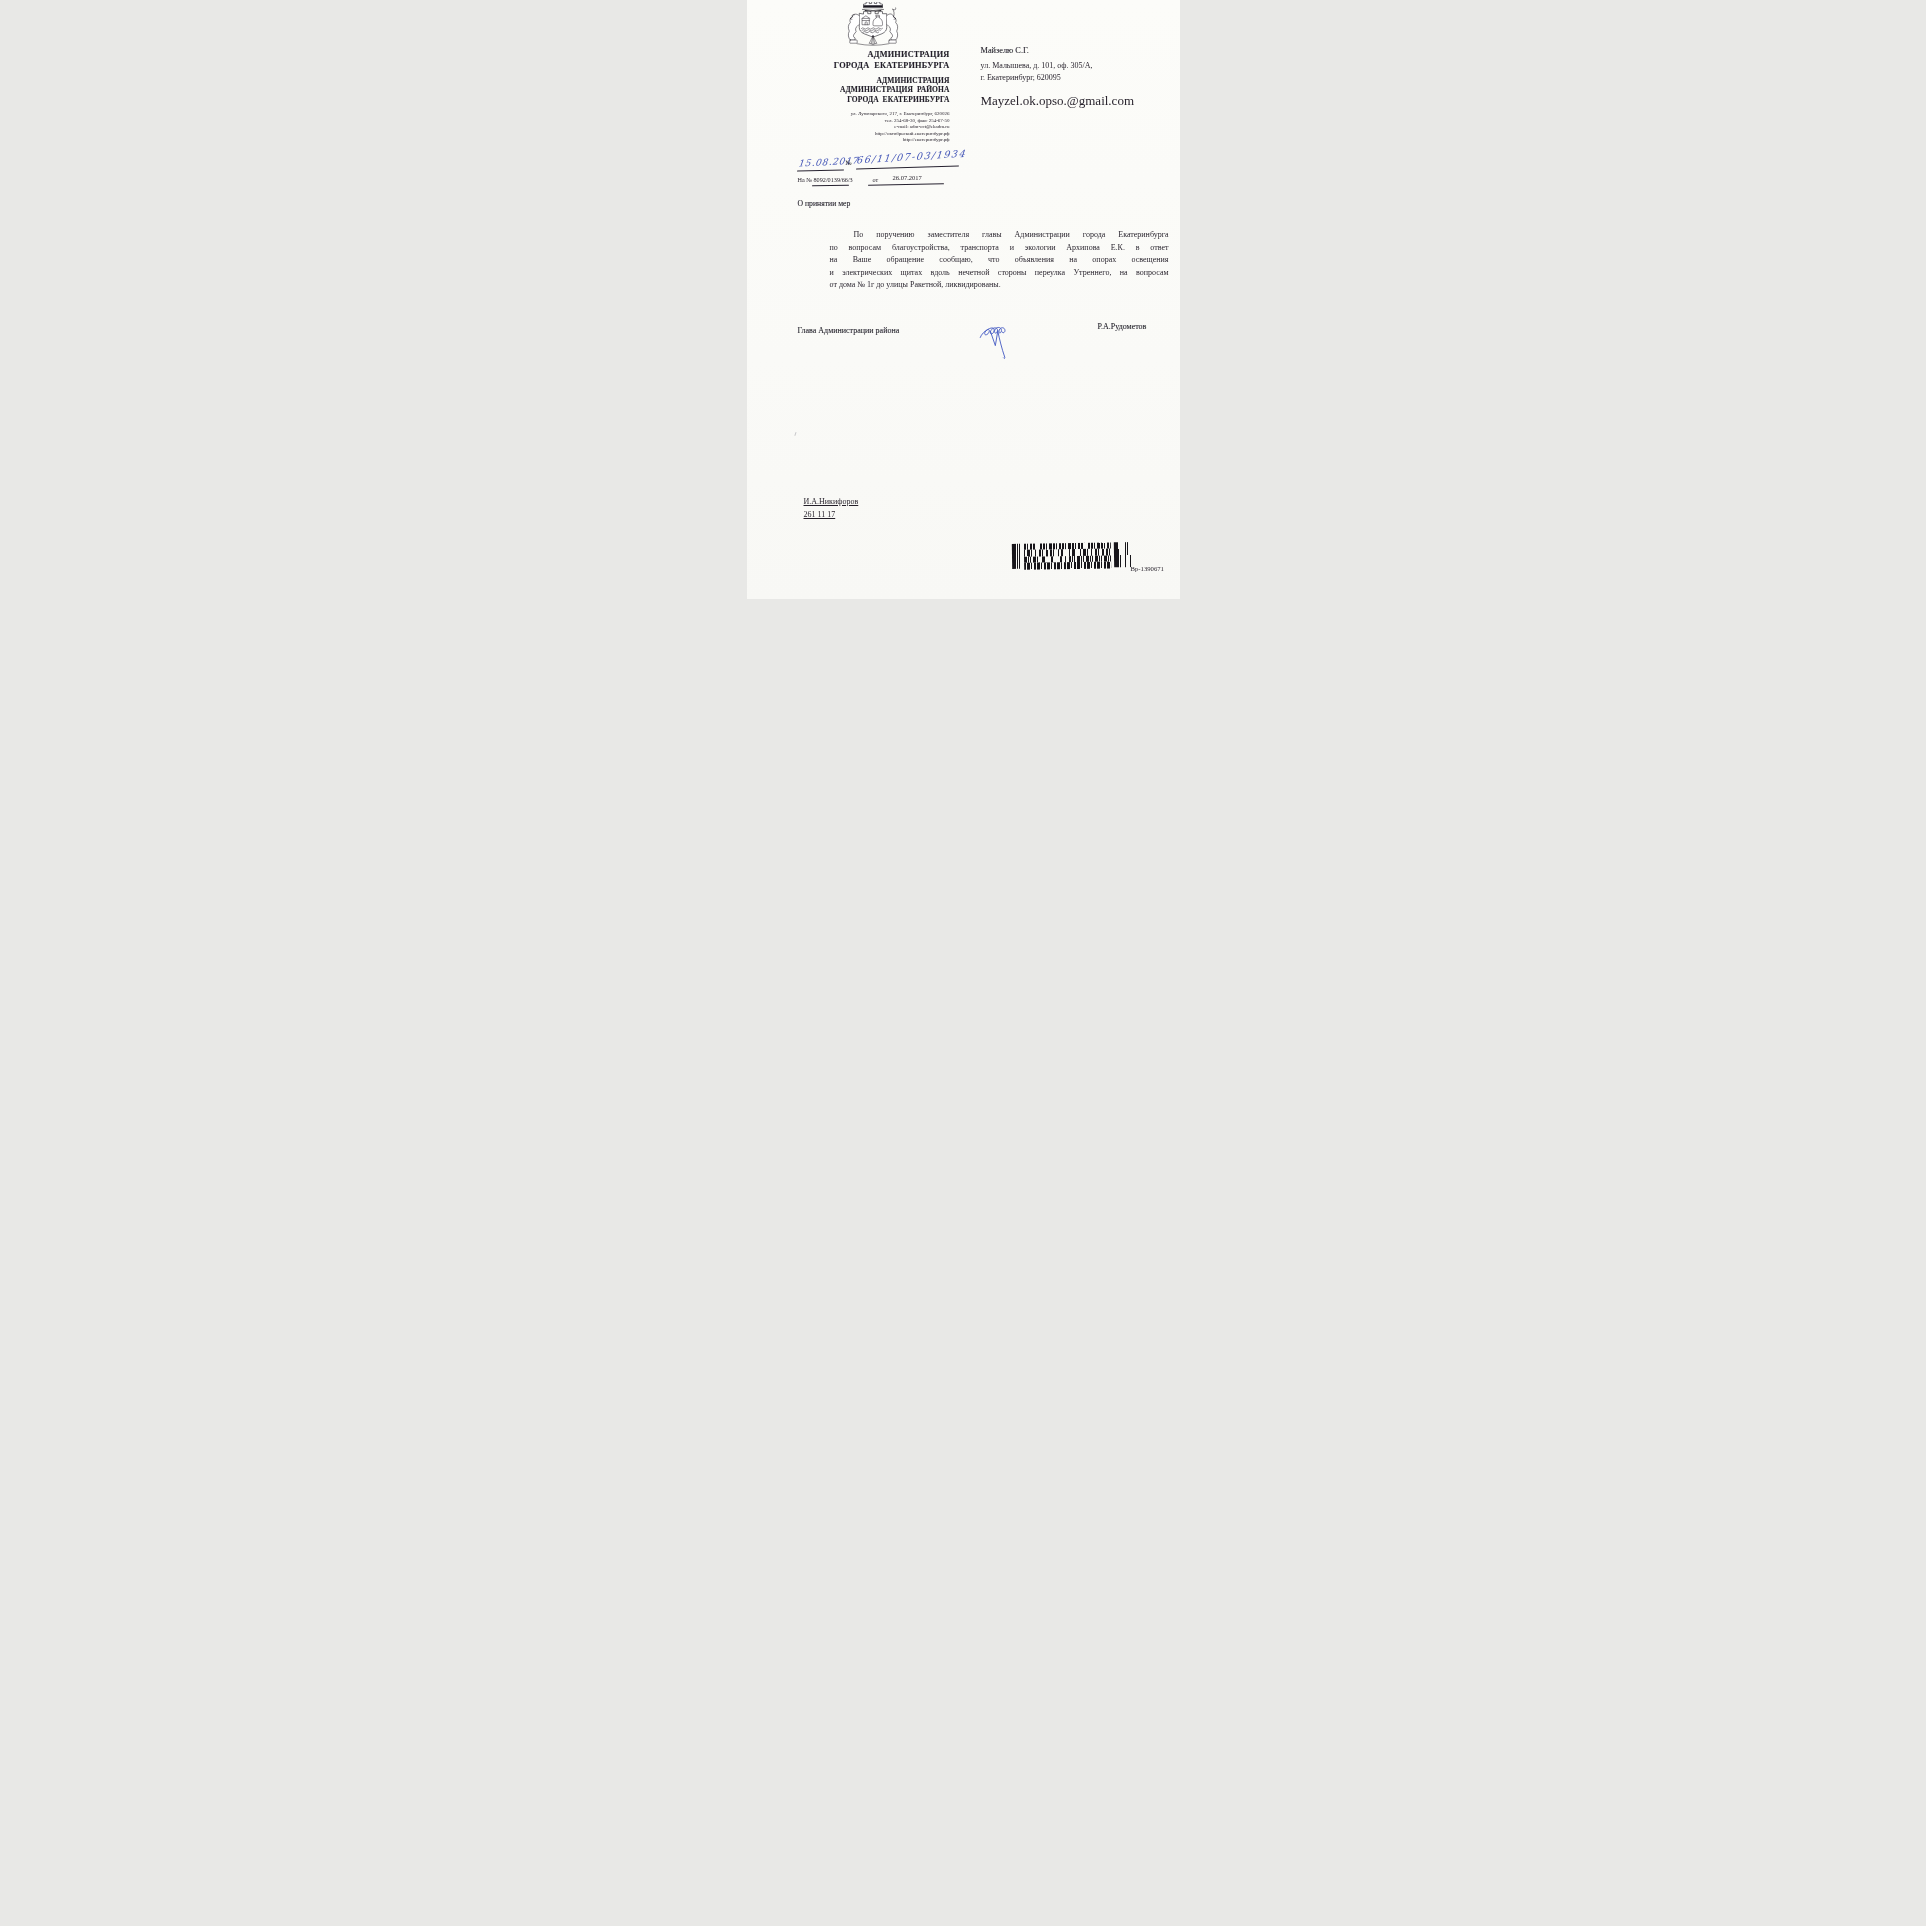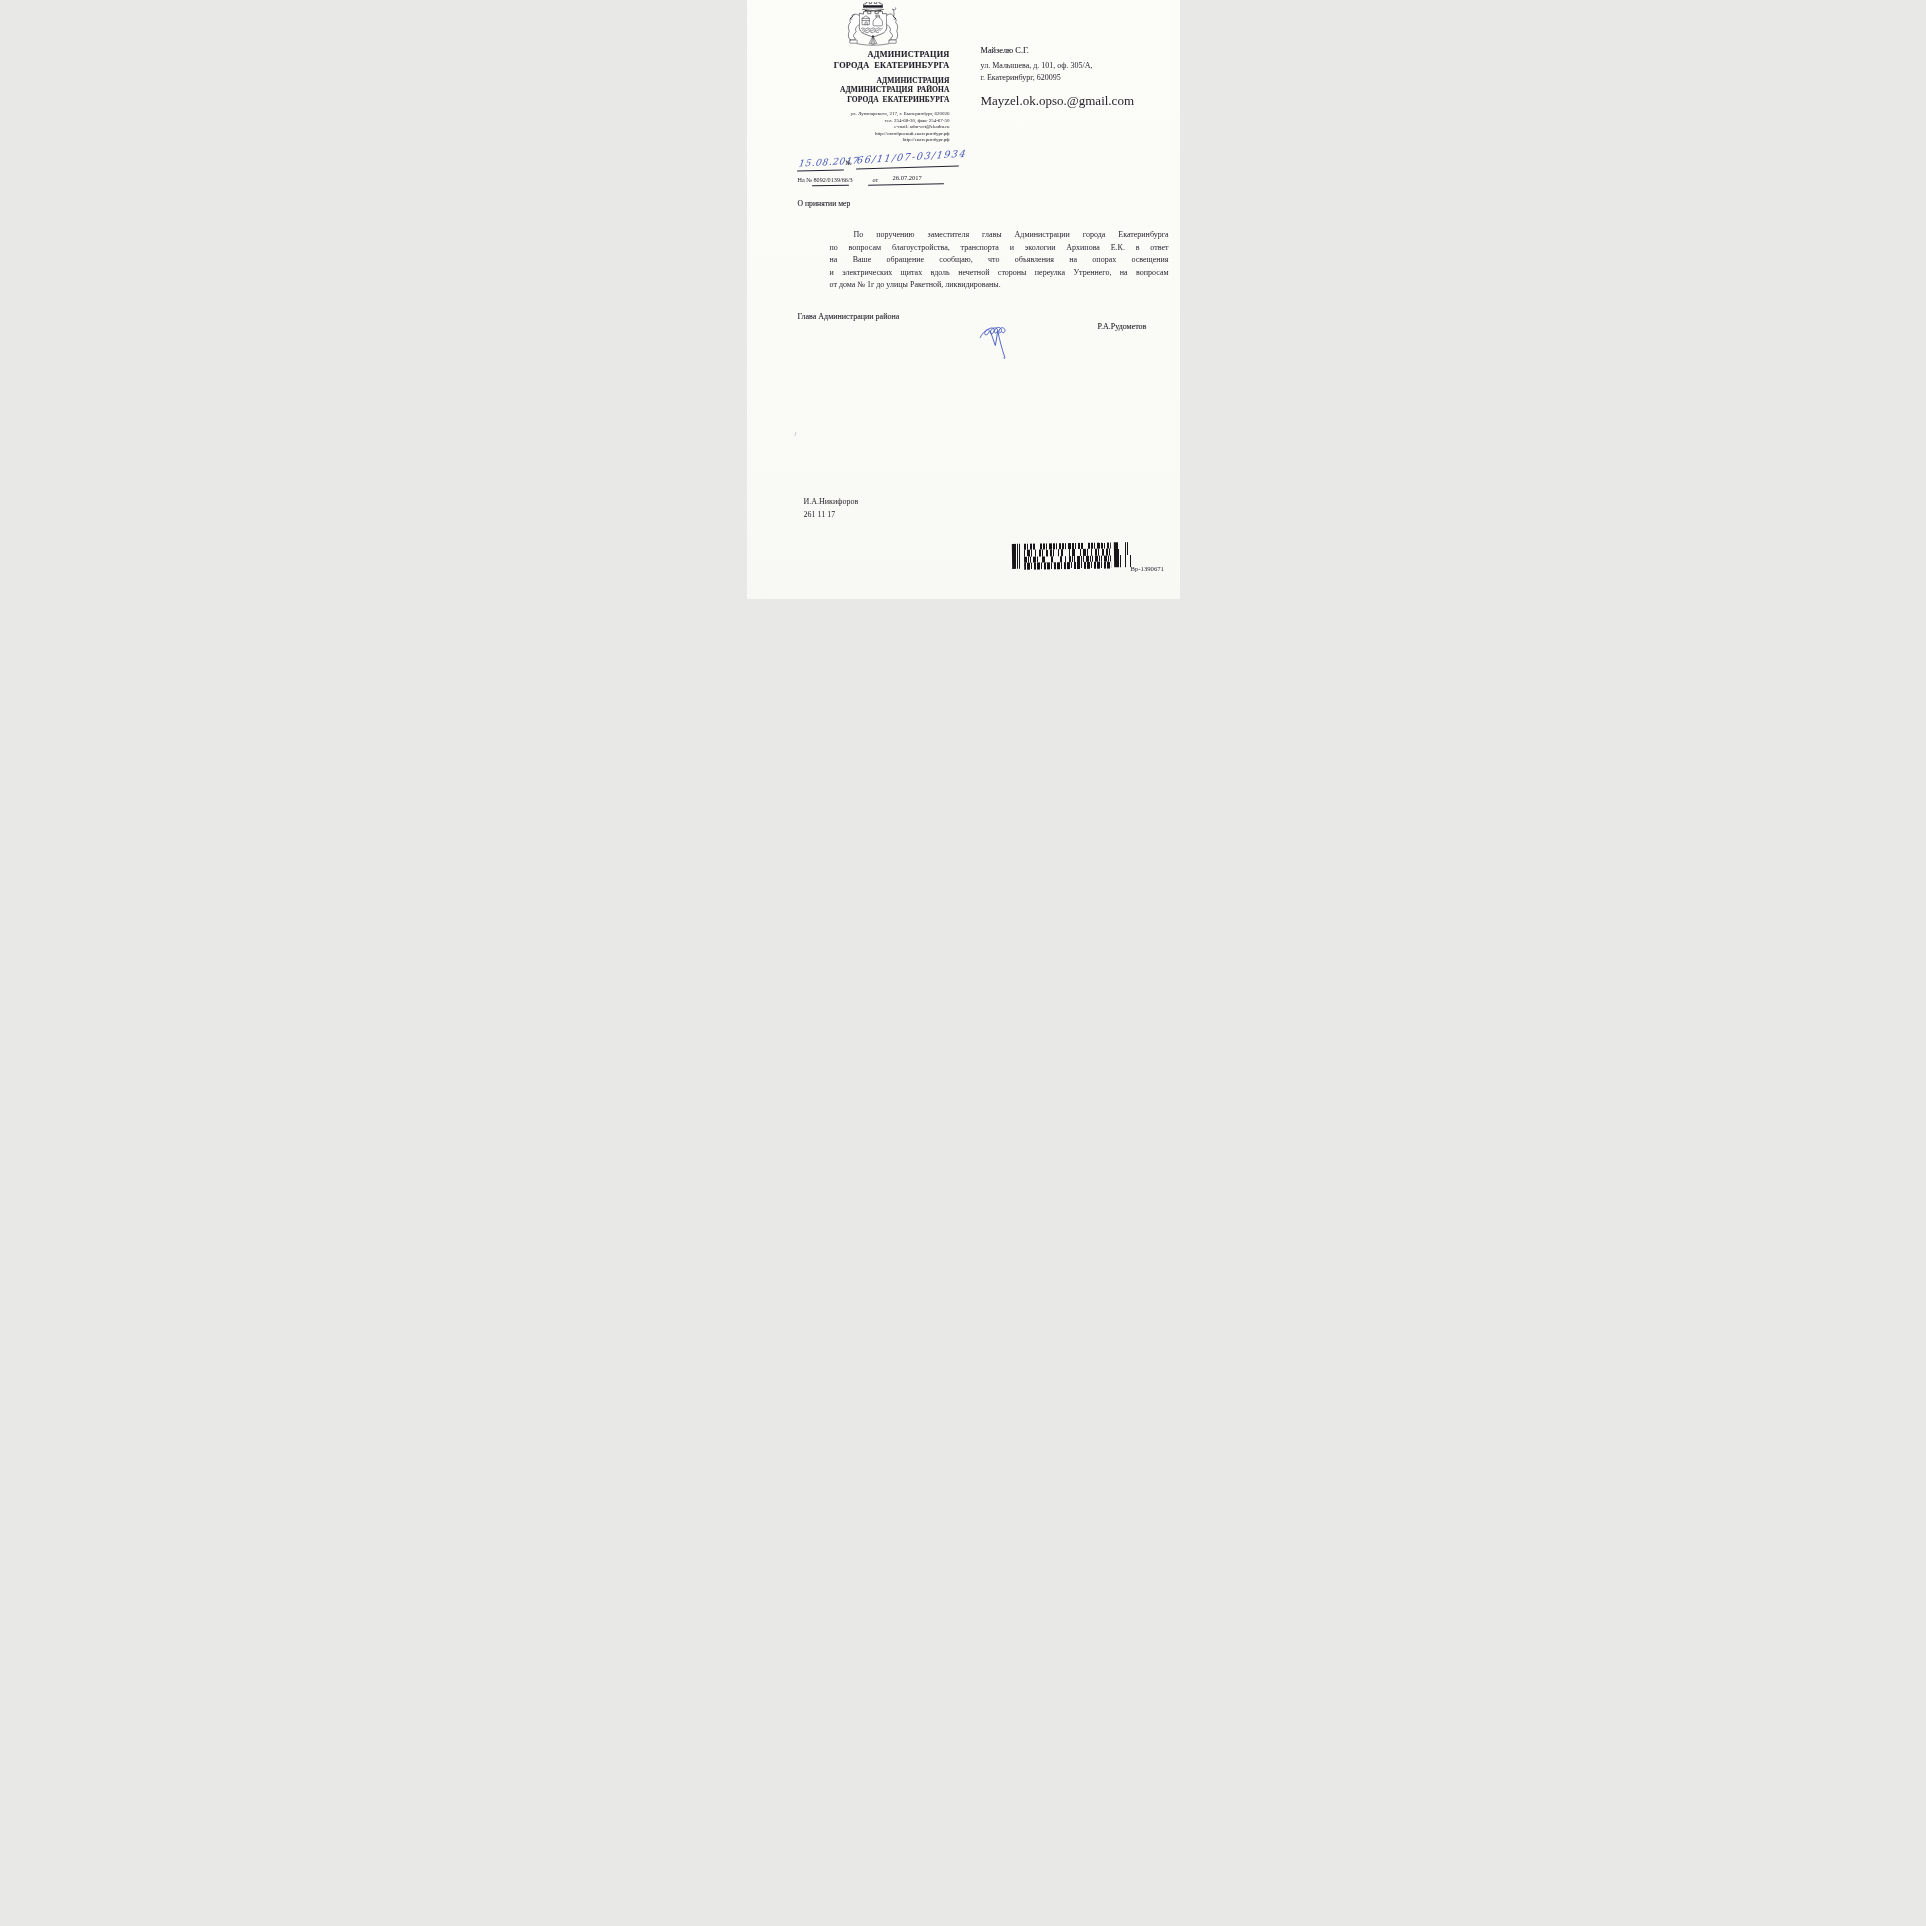--- a/index.html
+++ b/index.html
@@ -38,25 +38,25 @@
   .in-num{left:67px;top:176px;}
   .from-label{left:126px;top:176px;}
   .in-date{left:146px;top:174px;font-size:6.5px;}
   
   .subject{left:51px;top:199px;font-size:7.7px;}
   .body-block{left:51px;top:229px;width:371px;font-size:8px;line-height:12.6px;}
   .bline{text-align:justify;text-align-last:justify;margin-left:32px;}
   .bline.first{padding-left:24px;}
   .bline.last{text-align-last:left;}
   
-  .sig-pos{left:51px;top:312px;font-size:8px;}
+  .sig-pos{left:51px;top:326px;font-size:8px;}
   .sig-name{left:351px;top:322px;font-size:8px;}
   .sig-svg{left:232px;top:317px;}
   
-  .executor{left:57px;top:496px;font-size:8px;line-height:12.7px;}
+  .executor{left:57px;top:496px;font-size:8px;line-height:12.7px;text-decoration:underline;}
   
   .barcode{left:265px;top:543px;width:119px;height:25.4px;transform:rotate(-0.9deg);}
   .bc{position:absolute;top:0;bottom:0;}
   .bc-start{left:0;width:11.6px;background:linear-gradient(90deg,#17151a 0 3.9px,transparent 3.9px 5px,#17151a 5px 5.8px,transparent 5.8px 7.3px,#17151a 7.3px 8px,transparent 8px 11.6px);}
   .bc-data{left:11.6px;right:20px;}
   .bc-row{position:relative;width:100%;height:6.4px;}
   .r1{background:repeating-linear-gradient(90deg,#17151a 0 1.9px,transparent 1.9px 3.1px,#17151a 3.1px 3.9px,transparent 3.9px 6.2px,#17151a 6.2px 8.5px,transparent 8.5px 9.6px);}
   .r2{background:repeating-linear-gradient(90deg,#17151a 0 1.2px,transparent 1.2px 3.5px,#17151a 3.5px 5.8px,transparent 5.8px 7px,#17151a 7px 7.7px,transparent 7.7px 11.2px);}
   .r3{background:repeating-linear-gradient(90deg,#17151a 0 2.7px,transparent 2.7px 3.9px,#17151a 3.9px 4.6px,transparent 4.6px 5.8px,#17151a 5.8px 6.5px,transparent 6.5px 8.9px);}
   .r4{background:repeating-linear-gradient(90deg,#17151a 0 1.5px,transparent 1.5px 2.7px,#17151a 2.7px 5.4px,transparent 5.4px 7.3px,#17151a 7.3px 8px,transparent 8px 10px);}

